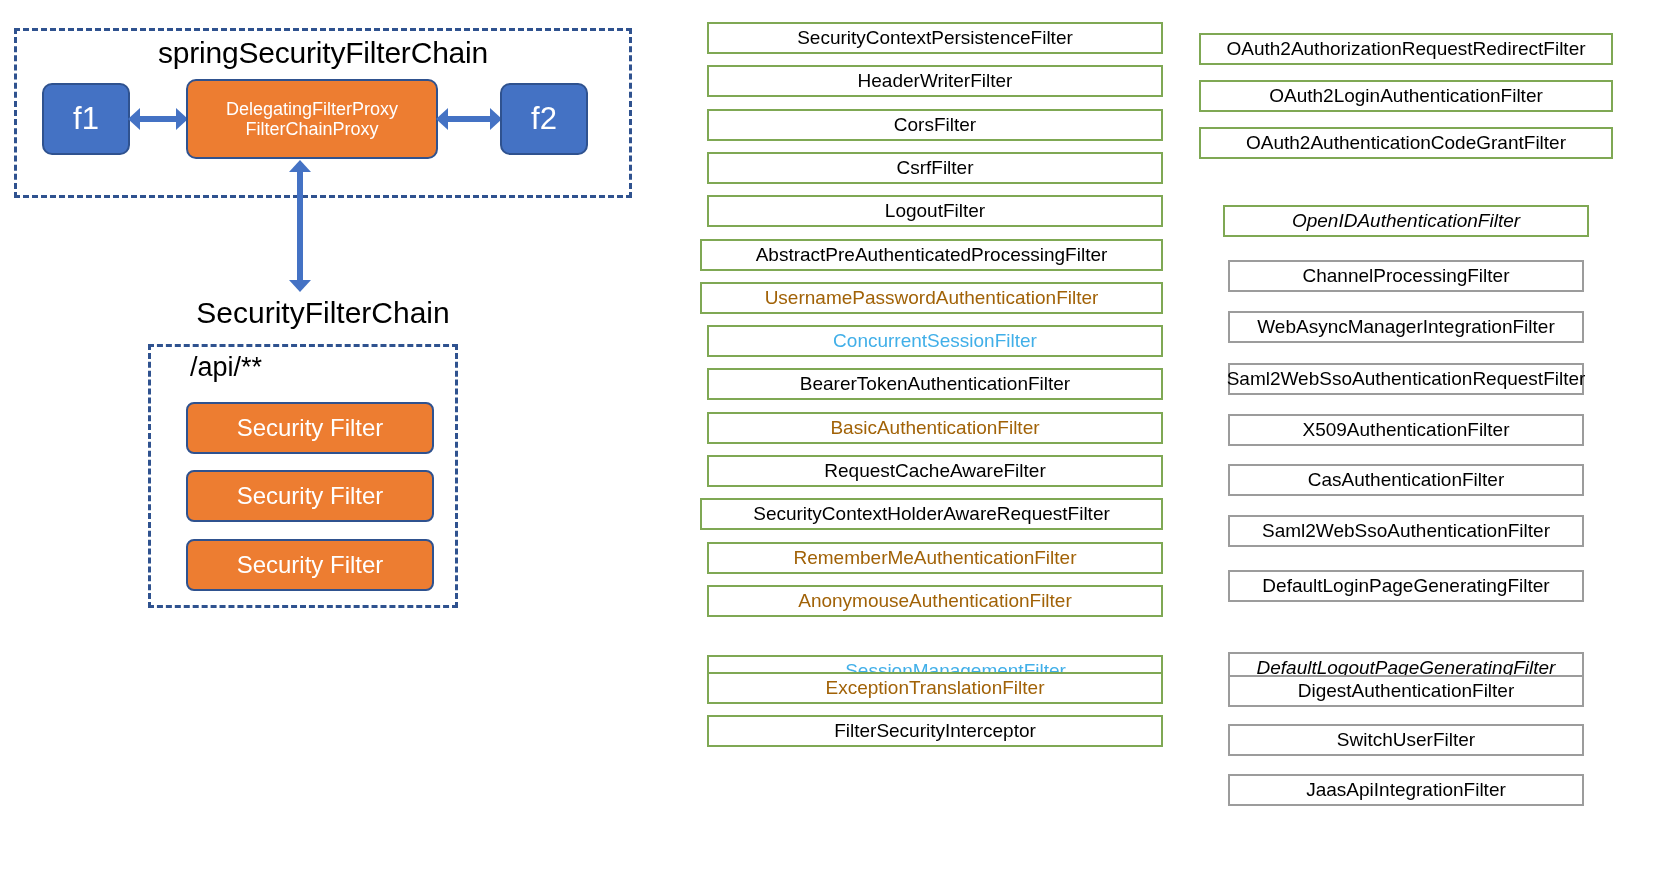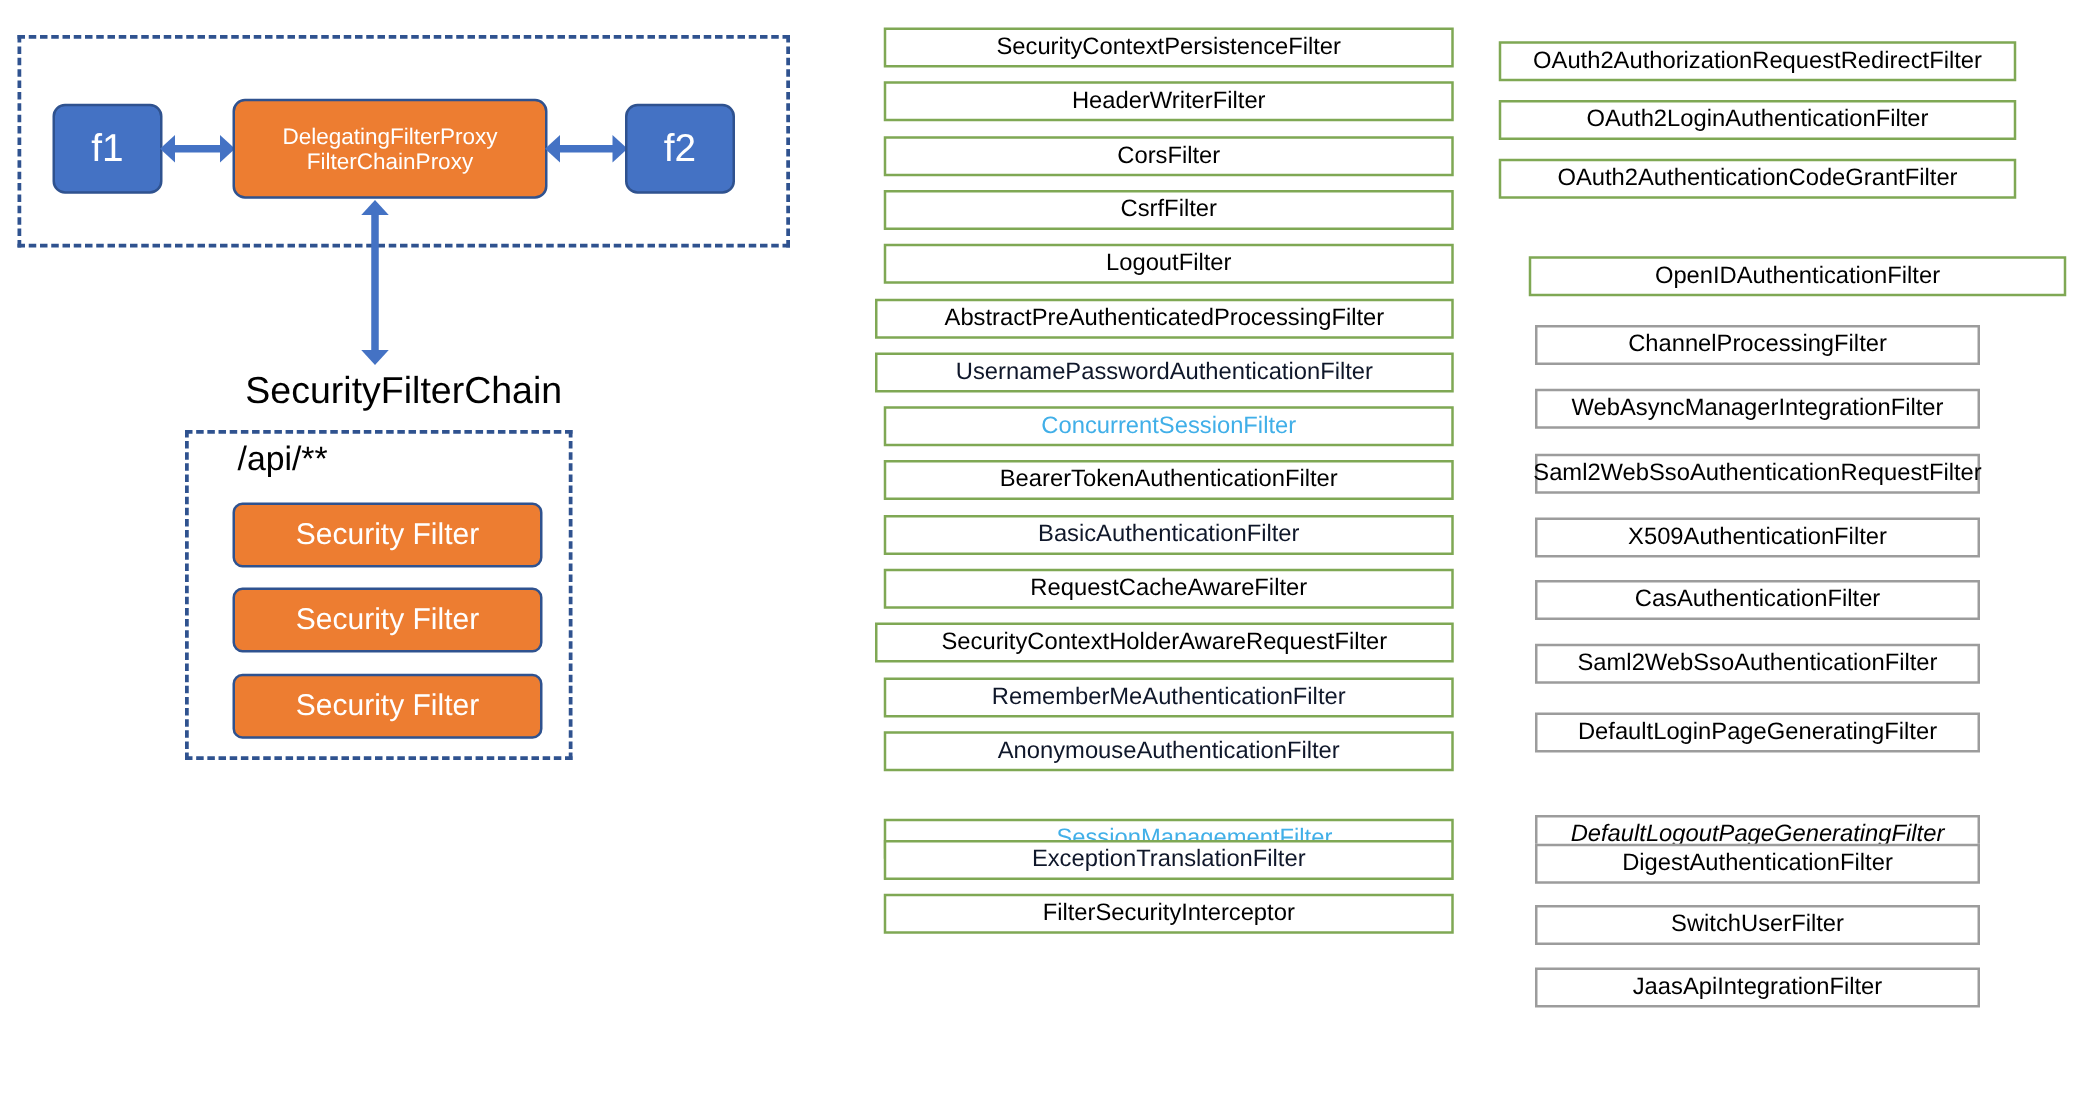--- a/index.html
+++ b/index.html
@@ -124,37 +124,38 @@
     align-items: center;
     justify-content: center;
     text-align: center;
     font-size: 19px;
     height: 32px;
     white-space: nowrap;
   }
   .chip.green { border: 2px solid #7FA854; }
   .chip.gray  { border: 2px solid #9C9C9C; }
   .chip.c-black { color: #000000; }
-  .chip.c-red   { color: #0f172a; }
+  .chip.c-red   { color: #a16207; }
   .chip.c-blue  { color: #41AFE8; }
 
   #mid-col .chip { left: 707px; width: 456px; }
   #mid-col .chip.wide { left: 700px; width: 463px; }
 
   #right-col .chip { left: 1228px; width: 356px; }
   #right-col .chip.wide { left: 1199px; width: 414px; }
-  #right-col .chip.mid { left: 1223px; width: 430px; }
+  #right-col .chip.mid { left: 1223px; width: 366px; font-style: italic; }
 </style>
 </head>
 <body>
 
 <div id="left-panel">
 
   <div id="spring-chain-box" class="dashed-box"></div>
 
+  <div id="spring-chain-title">springSecurityFilterChain</div>
 
   <div id="node-f1" class="node node-blue">f1</div>
 
   <div id="arrow-f1-proxy" class="harrow">
     <span class="head-l"></span>
     <span class="shaft"></span>
     <span class="head-r"></span>
   </div>
 
   <div id="node-proxy" class="node node-orange">

